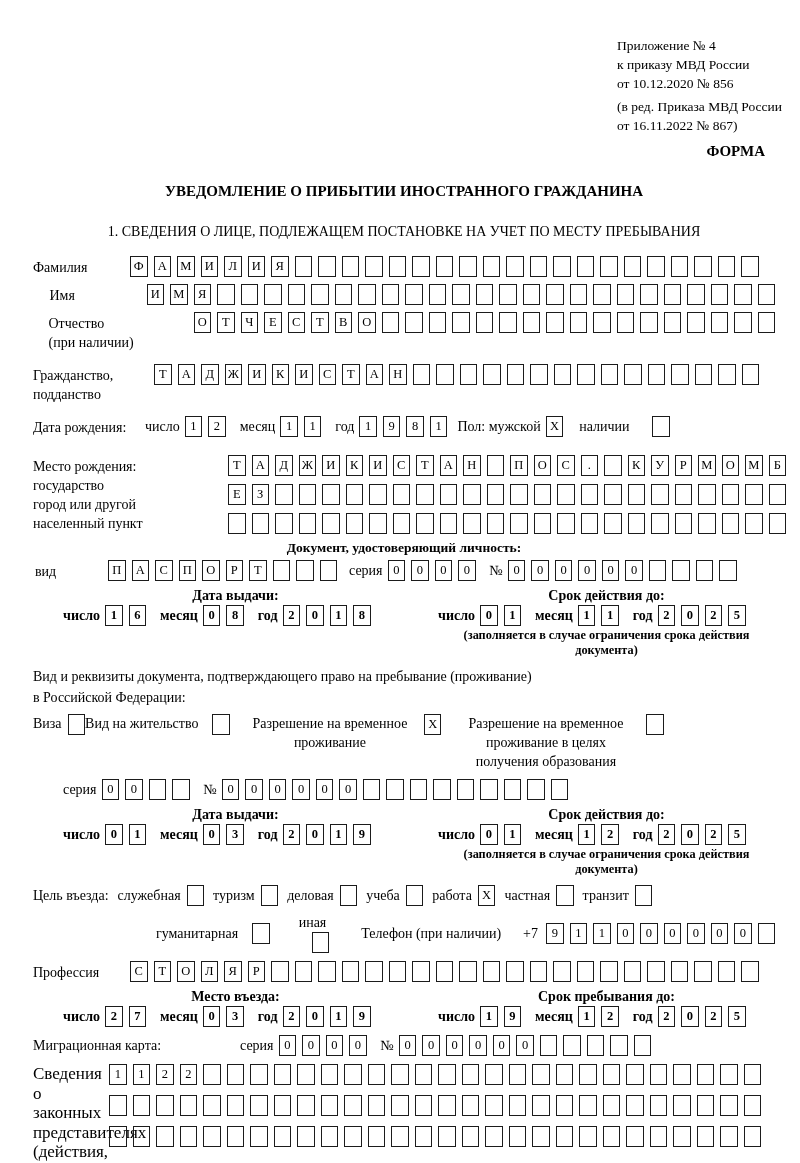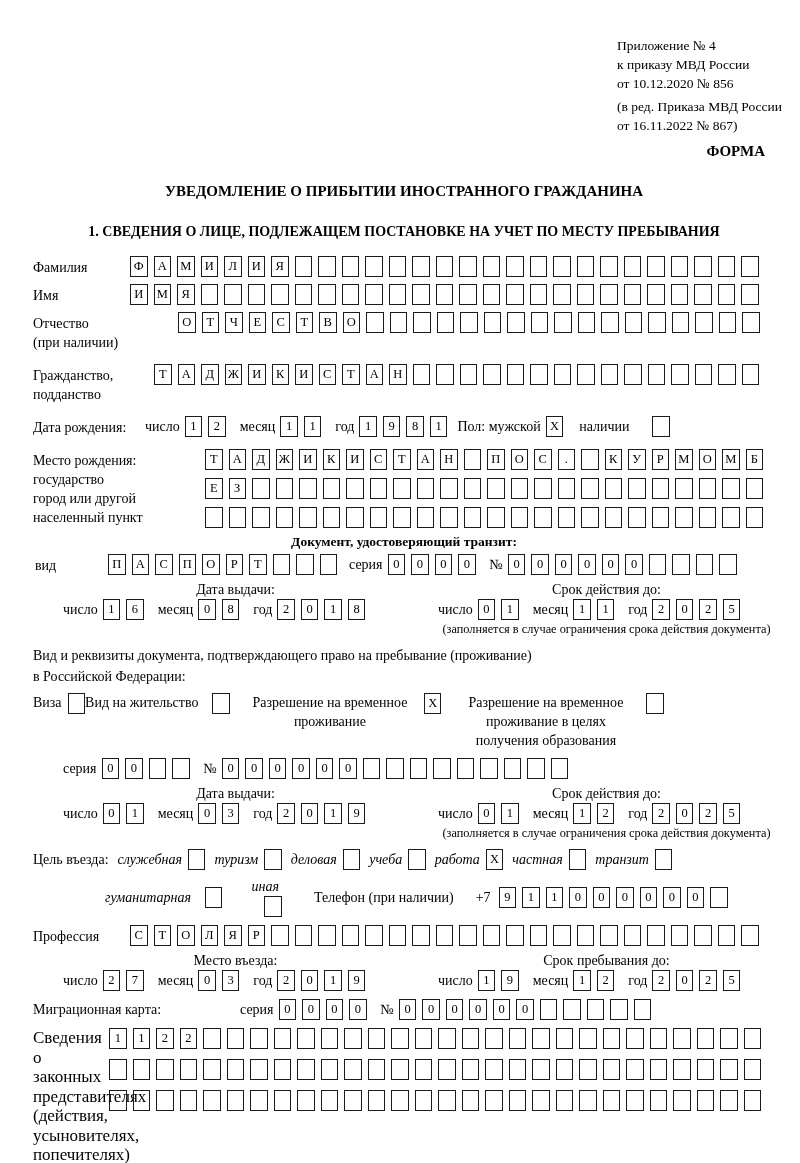--- a/index.html
+++ b/index.html
@@ -8,59 +8,59 @@
          font-family:"Liberation Serif", serif; }
   .page { width:800px; height:1163px; padding:36px 25px 0 33px; }
 
   
   .hdr-block { margin-left:584px; width:190px; font-size:13.5px; line-height:19px; white-space:nowrap; }
   .hdr-block .rev { margin-top:4px; }
   .form-label { text-align:right; margin-top:8px; margin-right:10px; font-weight:bold; font-size:15px; }
 
   .title { margin-top:20px; text-align:center; font-weight:bold; font-size:15px; line-height:22px; }
   .title .uline { display:inline-block; width:66px; border-bottom:2px solid #333; height:14px; margin-left:10px; }
-  .sec-head { margin-top:22px; text-align:center; font-weight:bold; font-size:14px; }
+  .sec-head { margin-top:22px; text-align:center; font-weight:normal; font-size:14px; }
 
   
   .frow { display:flex; align-items:flex-start; }
   .flabel { font-size:14px; line-height:19px; flex:0 0 auto; padding-top:2px; }
   .cells { display:flex; gap:6px; flex:0 0 auto; }
   .cell { width:17.5px; height:21px; border:1.6px solid #1b1b1b; flex:0 0 auto;
           display:inline-flex; align-items:center; justify-content:center;
           font-size:12.5px; }
   .dlab { font-size:14px; margin:0 5px 0 14px; align-self:center; }
   .dlab.first { margin-left:0; }
   .inline { display:flex; align-items:center; }
 
-  .mt16{margin-top:16px;} .mt12{margin-top:12px;} .mt10{margin-top:12px;}
-  .mt8{margin-top:8px;} .mt7{margin-top:7px;} .mt4{margin-top:4px;}
+  .mt16{margin-top:16px;} .mt12{margin-top:12px;} .mt10{margin-top:18px;gap:23px;}
+  .mt8{margin-top:8px;} .mt7{margin-top:7px;justify-content:flex-end;} .mt4{margin-top:4px;}
 
   .w97{width:97px;} .w145{width:145px;} .w121{width:121px;} .w172{width:172px;}
 
   .bp-rows { display:flex; flex-direction:column; gap:8px; }
 
   .doc-head { margin-top:6px; text-align:center; font-weight:bold; font-size:13.5px; }
 
-  .twocol { display:flex; margin-top:6px; }
+  .twocol { display:flex; margin-top:6px;font-weight:bold; }
   .tc-left { width:405px; }
   .tc-right { flex:1; }
   .col-head { text-align:center; font-size:14px; line-height:17px; }
   .date-line { display:flex; align-items:center; margin-top:1px; }
   .tc-left .date-line { padding-left:30px; }
   .small-note { font-size:12.3px; text-align:center; margin-top:2px; }
 
   .intro { font-size:14px; line-height:21px; margin-top:8px; }
 
   .opt-row { display:flex; align-items:flex-start; margin-top:6px; }
   .opt-text { font-size:14px; line-height:19px; }
   .opt-text.ctr { text-align:center; }
   .box { margin-top:0; }
 
   .popt { display:flex; align-items:center; margin-right:9px; }
-  .popt .opt-text { margin-right:6px;font-style:italic; }
+  .popt .opt-text { margin-right:6px; }
 
   .rep { margin-top:8px; }
   .rep-labels { width:76px; font-size:17px; line-height:19.5px; flex:0 0 auto; }
   .rep-cells { display:flex; flex-direction:column; gap:10px; }
   .rep-note { font-size:13px; text-align:center; margin-top:8px; padding-left:60px; }
 </style>
 </head>
 <body>
 
 <div class="page">
@@ -326,21 +326,21 @@
           <span class="cell"></span>
           <span class="cell"></span>
           <span class="cell"></span>
           <span class="cell"></span>
           <span class="cell"></span>
           <span class="cell"></span>
         </div>
     </div>
   </div>
 
-  <div class="doc-head">Документ, удостоверяющий транзит:</div>
+  <div class="doc-head">Документ, удостоверяющий личность:</div>
   <div class="frow mt4 inline">
     <div class="flabel" style="width:75px;padding-left:2px;">вид</div>
     <div class="cells">
         <span class="cell">П</span>
         <span class="cell">А</span>
         <span class="cell">С</span>
         <span class="cell">П</span>
         <span class="cell">О</span>
         <span class="cell">Р</span>
         <span class="cell">Т</span>

